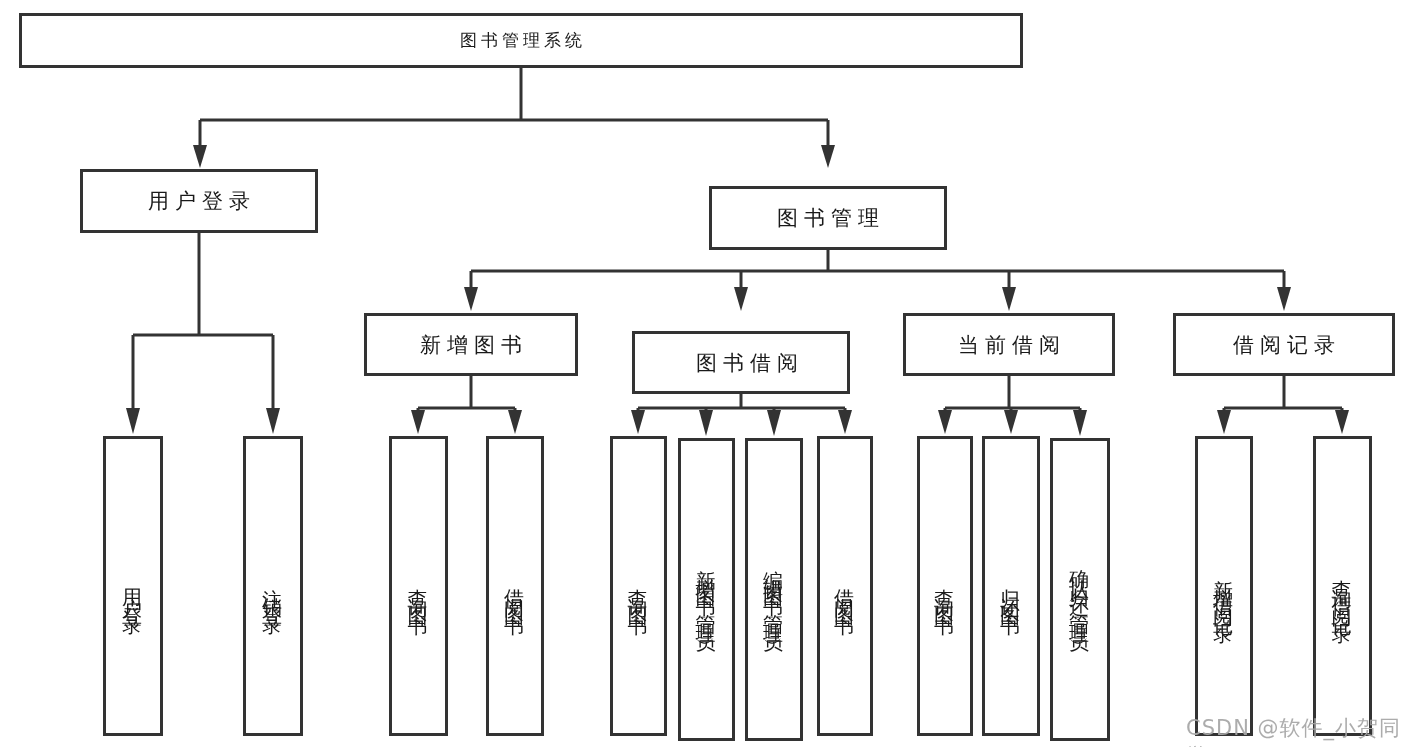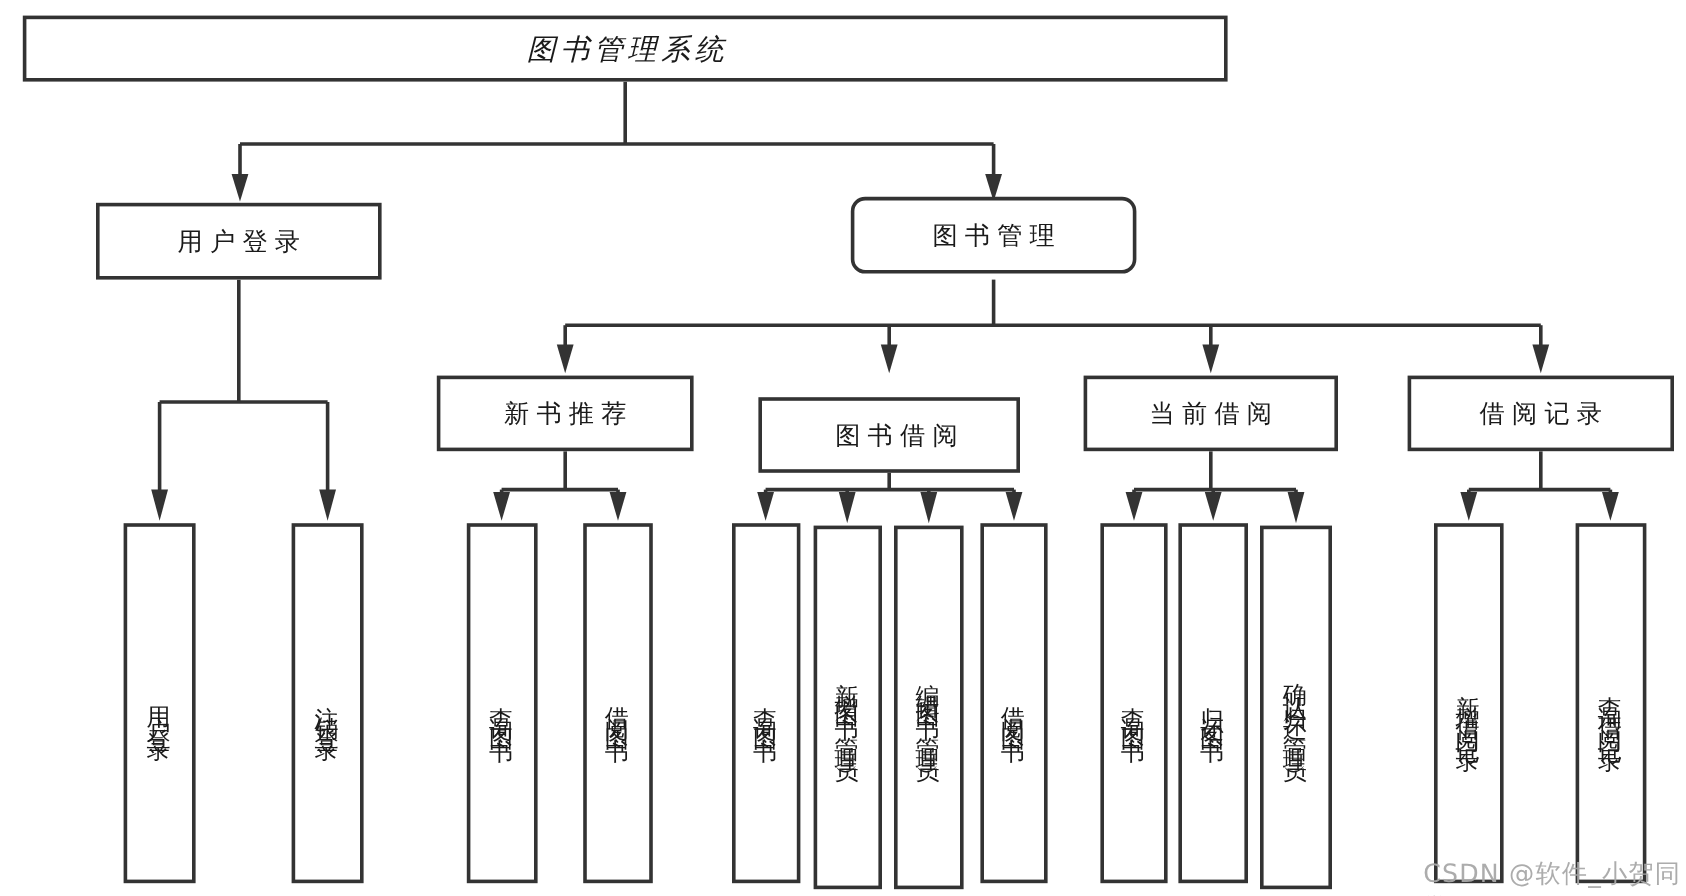--- a/index.html
+++ b/index.html
@@ -32,24 +32,23 @@
     justify-content: center;
     text-align: center;
     white-space: nowrap;
   }
   .h-node {
     font-size: 21px;
     letter-spacing: 6px;
     padding-left: 6px; 
   }
   .root-node {
-    font-size: 24px;
+    font-size: 17px;
     letter-spacing: 4px;
     padding-left: 4px;
-    font-style: italic;
   }
   .v-node {
     writing-mode: vertical-rl;
     text-orientation: mixed;
     font-size: 20px;
     letter-spacing: 9px;
     padding-top: 9px; 
   }
   #watermark {
     position: absolute;
@@ -126,23 +125,23 @@
     <path class="line" d="M1224 408 H1342"></path>
     <path class="line" d="M1224 408 V411"></path>
     <polygon class="arrow" points="1217,410 1231,410 1224,434"></polygon>
     <path class="line" d="M1342 408 V411"></path>
     <polygon class="arrow" points="1335,410 1349,410 1342,434"></polygon>
   </svg>
 
   <div class="node h-node root-node" style="left:19px;top:13px;width:1004px;height:55px;">图书管理系统</div>
 
   <div class="node h-node" style="left:80px;top:169px;width:238px;height:64px;">用户登录</div>
-  <div class="node h-node" style="left:709px;top:164px;width:238px;height:64px;border-radius:12px;">图书管理</div>
+  <div class="node h-node" style="left:709px;top:186px;width:238px;height:64px;">图书管理</div>
 
-  <div class="node h-node" style="left:364px;top:313px;width:214px;height:63px;">新书推荐</div>
+  <div class="node h-node" style="left:364px;top:313px;width:214px;height:63px;">新增图书</div>
   <div class="node h-node" style="left:632px;top:331px;width:218px;height:63px;padding-left:18px;">图书借阅</div>
   <div class="node h-node" style="left:1173px;top:313px;width:222px;height:63px;">借阅记录</div>
   <div class="node h-node" style="left:903px;top:313px;width:212px;height:63px;">当前借阅</div>
 
   <div class="node v-node" style="left:103px;top:436px;width:60px;height:300px;">用户登录</div>
   <div class="node v-node" style="left:243px;top:436px;width:60px;height:300px;">注销登录</div>
 
   <div class="node v-node" style="left:389px;top:436px;width:59px;height:300px;">查询图书</div>
   <div class="node v-node" style="left:486px;top:436px;width:58px;height:300px;">借阅图书</div>
 

